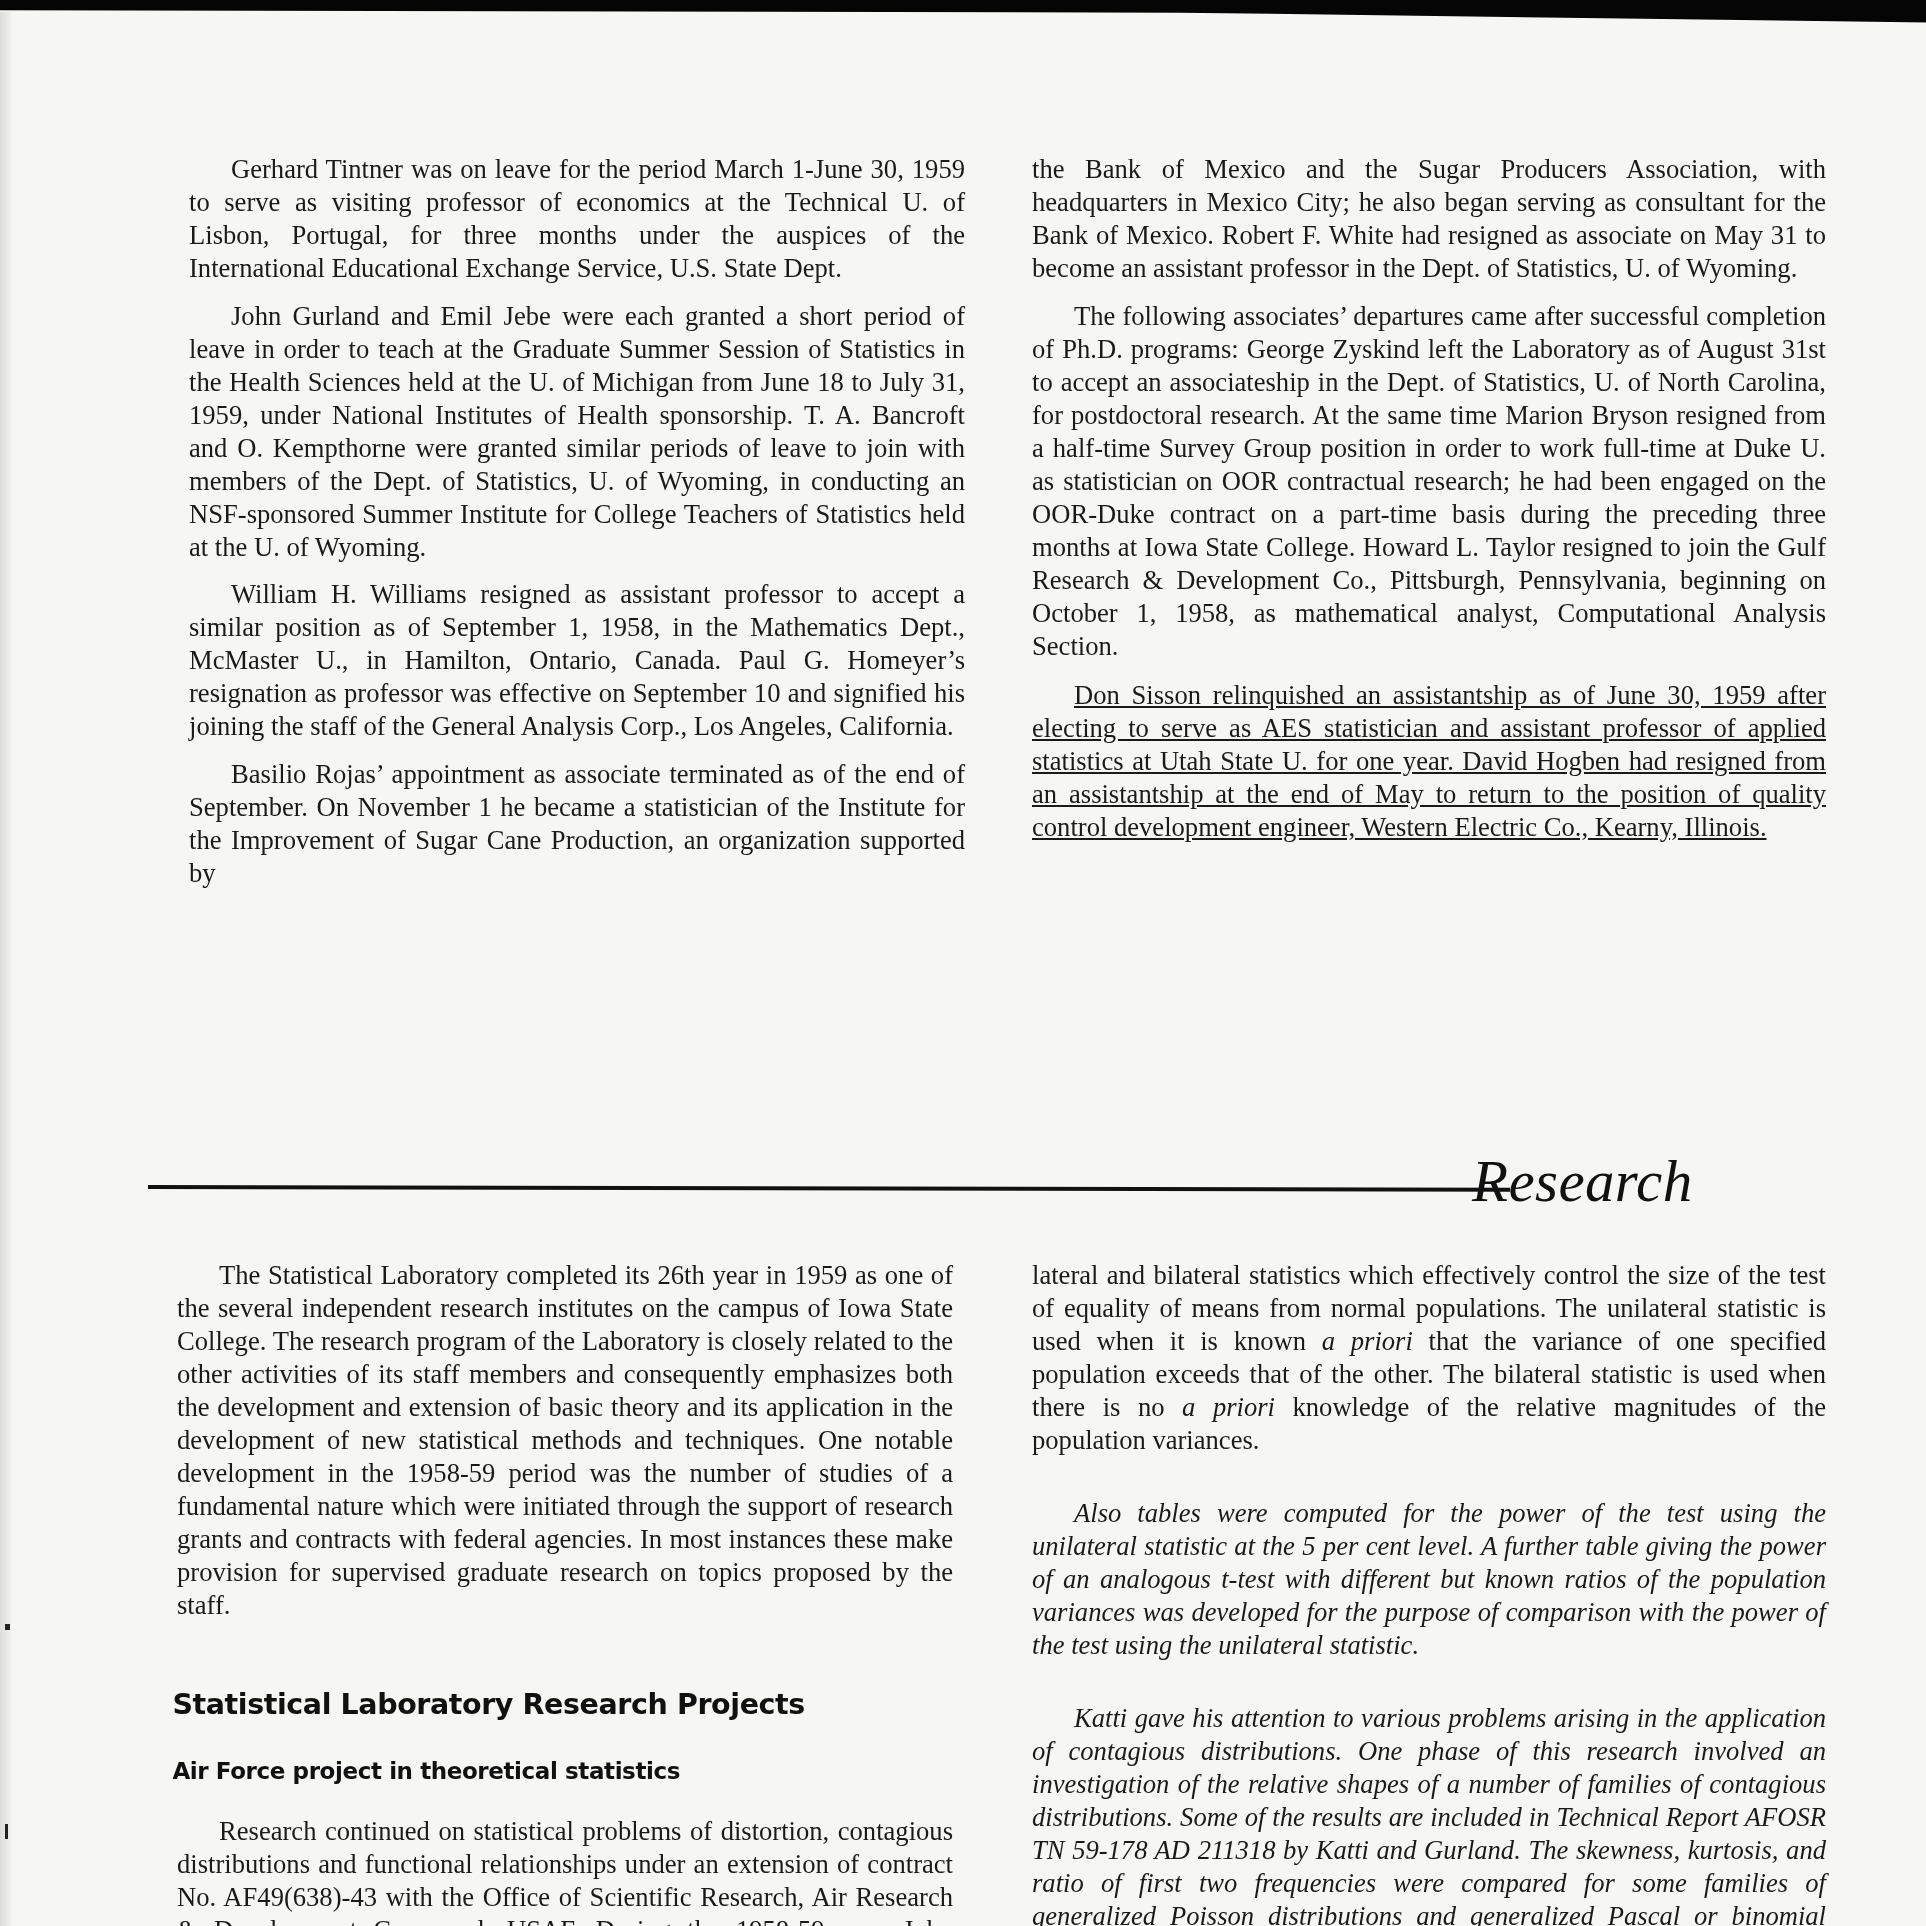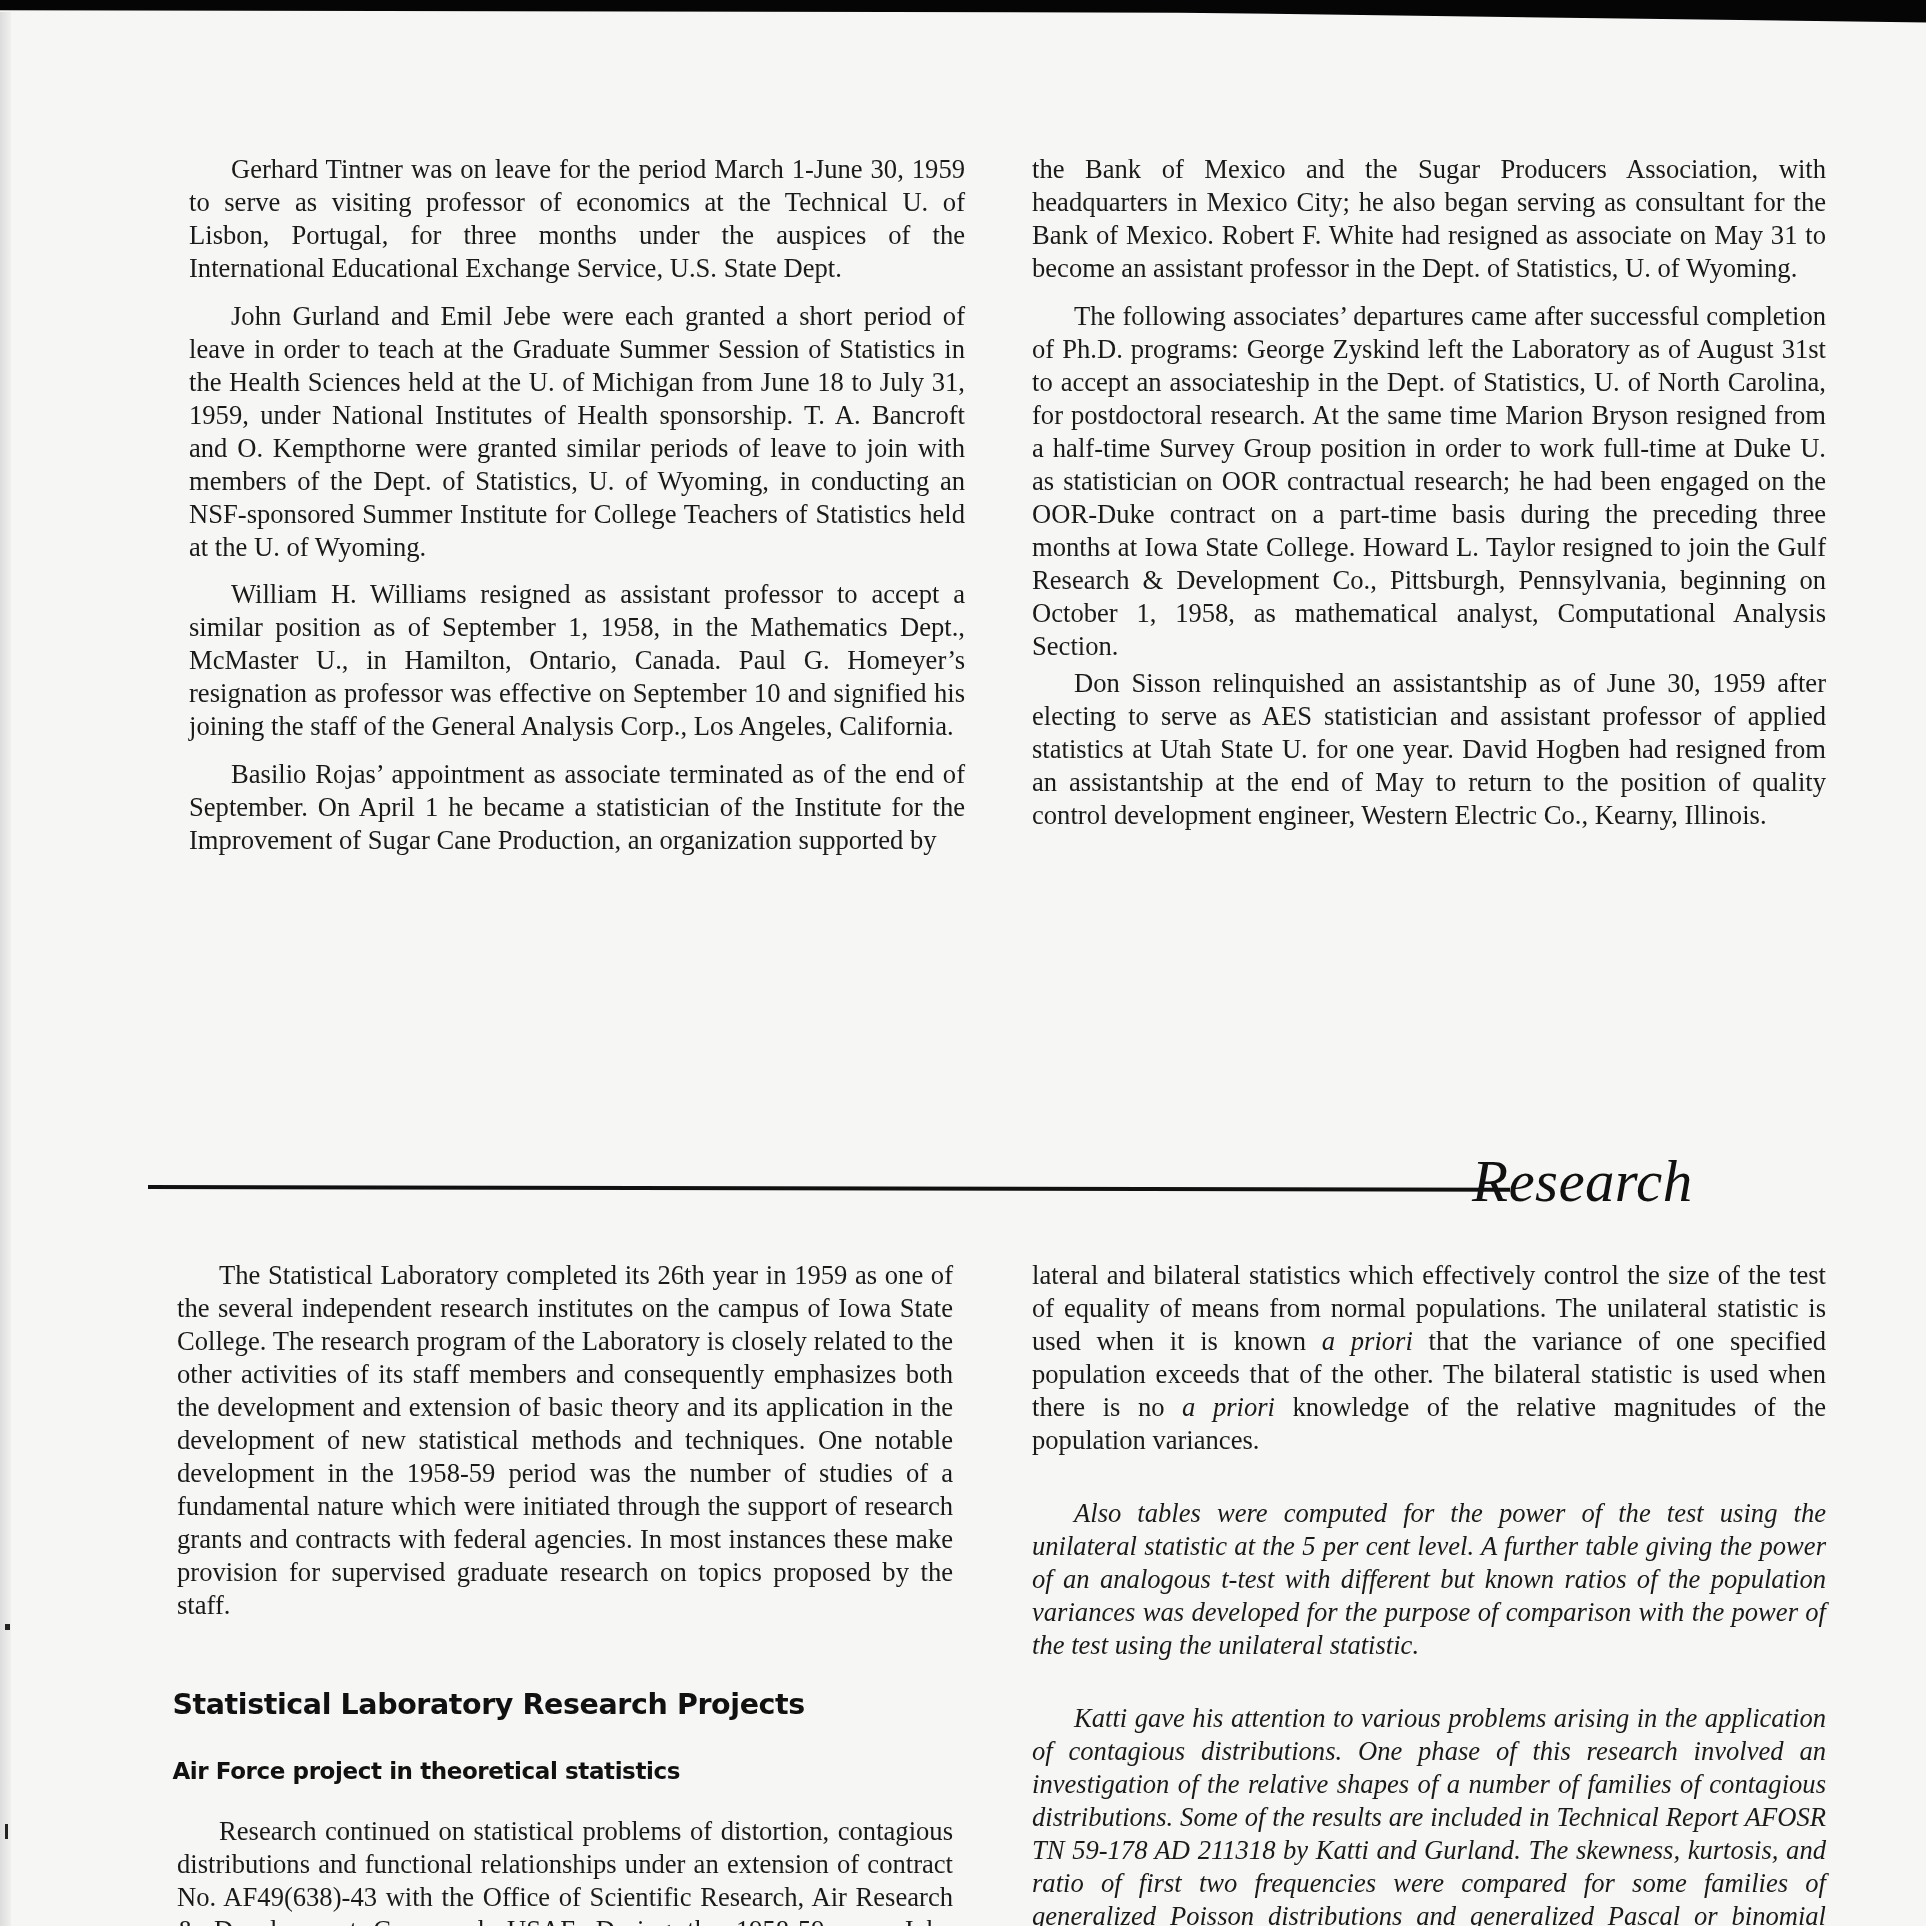--- a/index.html
+++ b/index.html
@@ -22,21 +22,21 @@
     position: absolute;
     font-size: 26.6px;
     line-height: 33px;
     text-align: justify;
     hyphens: manual;
   }
   .col p { margin: 0; text-indent: 42px; }
   .col p + p { margin-top: 14.6px; }
   .col p.no-indent { text-indent: 0; }
   .col p.gap-lg { margin-top: 40px; font-style: italic; }
-  .col p.gap-sm { margin-top: 4px; }
+  .col p.gap-sm { margin-top: 16px; text-decoration: underline; }
   #top-left  { left: 189px;  top: 153px;  width: 776px; }
   #top-right { left: 1032px; top: 153px;  width: 794px; }
   #bot-left  { left: 177px;  top: 1259px; width: 776px; }
   #bot-right { left: 1032px; top: 1259px; width: 794px; }
 
   .rule {
     position: absolute; left: 148px; top: 1185px; width: 1362px; height: 4.2px;
     background: #111;
     transform: rotate(0.12deg); transform-origin: left center;
   }
@@ -61,21 +61,21 @@
 </head>
 <body>
 
 <div class="scan-top"></div>
 <div class="scan-left-edge"></div>
 
 <div class="col" id="top-left">
   <p>Gerhard Tintner was on leave for the period March 1-June 30, 1959 to serve as visiting professor of economics at the Technical U. of Lisbon, Portugal, for three months under the auspices of the International Educational Exchange Service, U.S. State Dept.</p>
   <p>John Gurland and Emil Jebe were each granted a short period of leave in order to teach at the Graduate Summer Session of Statistics in the Health Sciences held at the U. of Michigan from June 18 to July 31, 1959, under National Institutes of Health sponsorship. T. A. Bancroft and O. Kempthorne were granted similar periods of leave to join with members of the Dept. of Statistics, U. of Wyoming, in conducting an NSF-sponsored Summer Institute for College Teachers of Statistics held at the U. of Wyoming.</p>
   <p>William H. Williams resigned as assistant professor to accept a similar position as of September 1, 1958, in the Mathematics Dept., McMaster U., in Hamilton, Ontario, Canada. Paul G. Homeyer’s resignation as professor was effective on September 10 and signified his joining the staff of the General Analysis Corp., Los Angeles, California.</p>
-  <p>Basilio Rojas’ appointment as associate terminated as of the end of September.  On April 1 he became a statistician of the Institute for the Improvement of Sugar Cane Production, an organization supported by</p>
+  <p>Basilio Rojas’ appointment as associate terminated as of the end of September.  On November 1 he became a statistician of the Institute for the Improvement of Sugar Cane Production, an organization supported by</p>
 </div>
 
 <div class="col" id="top-right">
   <p class="no-indent">the Bank of Mexico and the Sugar Producers Association, with headquarters in Mexico City; he also began serving as consultant for the Bank of Mexico.  Robert F. White had resigned as associate on May 31 to become an assistant professor in the Dept. of Statistics, U. of Wyoming.</p>
   <p>The following associates’ departures came after successful completion of Ph.D. programs: George Zyskind left the Laboratory as of August 31st to accept an associateship in the Dept. of Statistics, U. of North Carolina, for postdoctoral research. At the same time Marion Bryson resigned from a half-time Survey Group position in order to work full-time at Duke U. as statistician on OOR contractual research; he had been engaged on the OOR-Duke contract on a part-time basis during the preceding three months at Iowa State College.  Howard L. Taylor resigned to join the Gulf Research &amp; Development Co., Pittsburgh, Pennsylvania, beginning on October 1, 1958, as mathematical analyst, Computational Analysis Section.</p>
   <p class="gap-sm">Don Sisson relinquished an assistantship as of June 30, 1959 after electing to serve as AES statistician and assistant professor of applied statistics at Utah State U. for one year.  David Hogben had resigned from an assistantship at the end of May to return to the position of quality control development engineer, Western Electric Co., Kearny, Illinois.</p>
 </div>
 
 <div class="rule"></div>
 <div class="section-title">Research</div>

